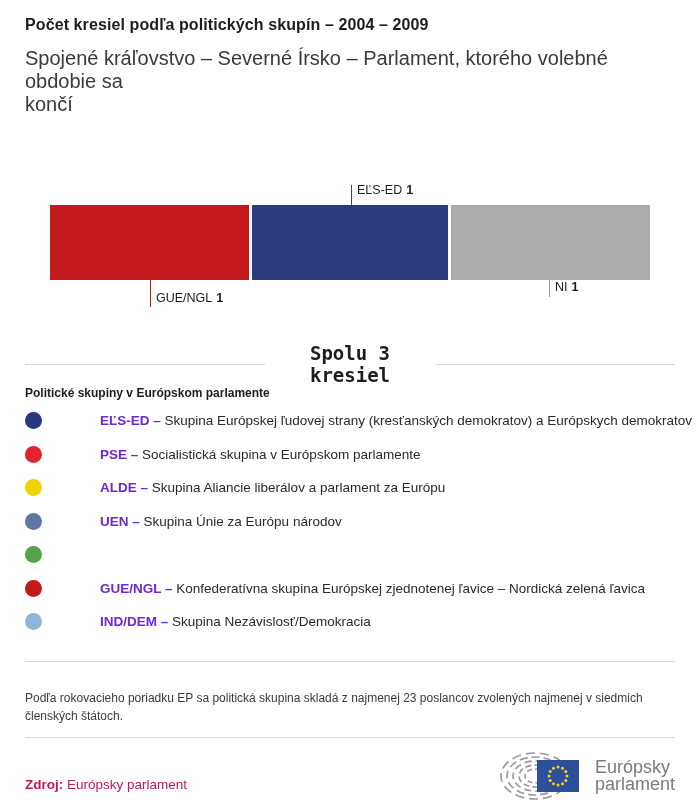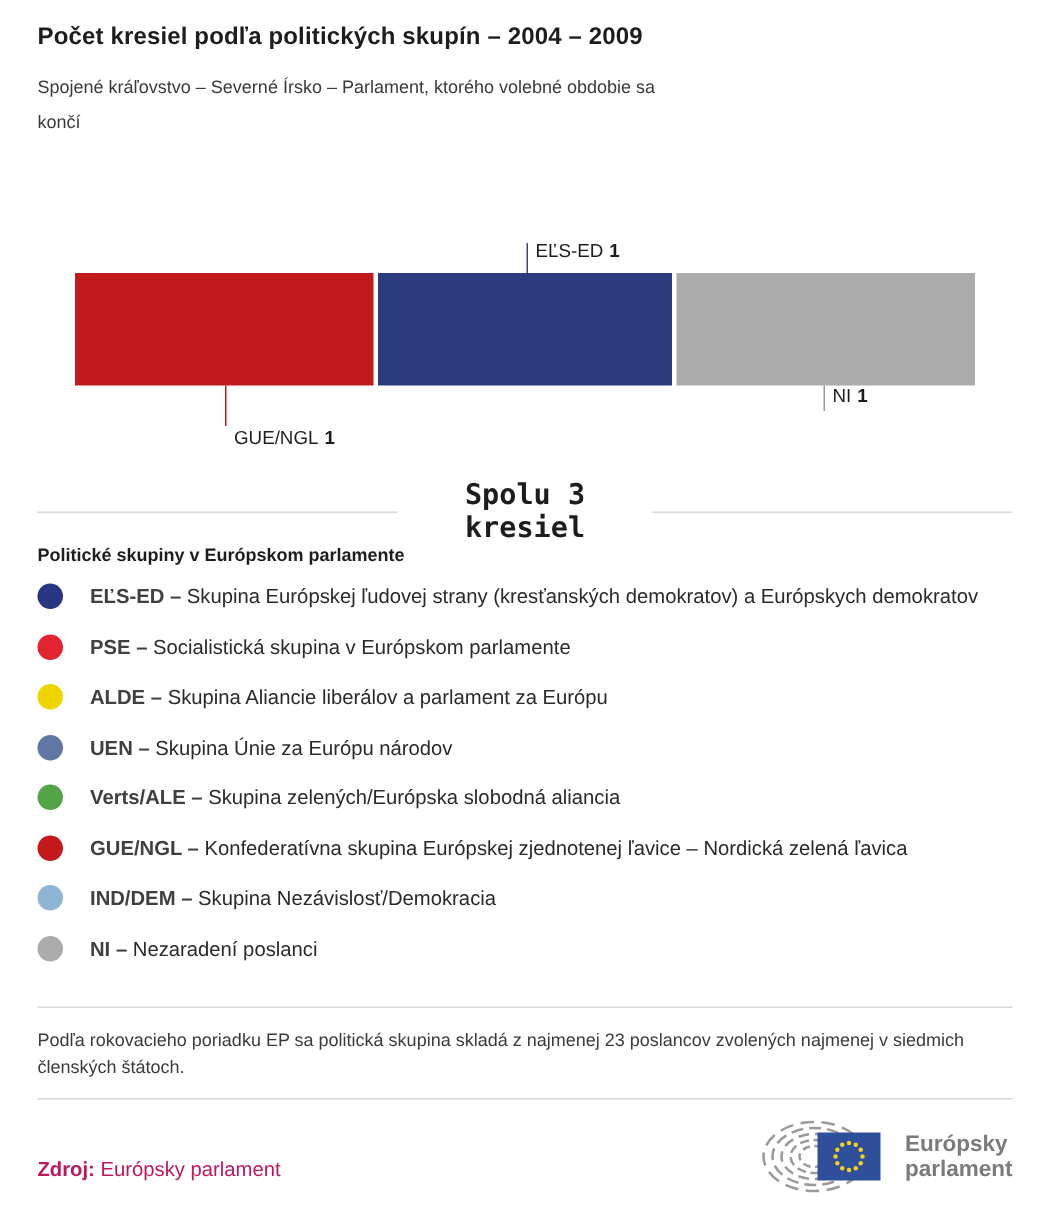--- a/index.html
+++ b/index.html
@@ -2,21 +2,21 @@
 <html><head>
 <meta charset="utf-8">
 <style>
   html,body{margin:0;padding:0;background:#fff;}
   body{font-family:"Liberation Sans",sans-serif;color:#1d1d1b;}
   .page{position:relative;width:700px;height:807px;background:#fff;overflow:hidden;}
 
   
   .header{padding:16px 25px 0 25px;}
   .title{font-size:16px;font-weight:bold;color:#1d1d1b;letter-spacing:.1px;}
-  .subtitle{margin-top:13px;font-size:12px;color:#3a3a3a;line-height:23px;white-space:pre-line;max-width:600px;}
+  .subtitle{margin-top:13px;font-size:20px;color:#3a3a3a;line-height:23px;white-space:pre-line;max-width:600px;}
 
   
   .chart-strip{position:relative;height:150px;margin-top:54px;}
   .callout-line{position:absolute;width:1px;}
   .callout-label{position:absolute;font-size:12.5px;color:#1d1d1b;white-space:nowrap;}
   .callout-label .val{font-weight:bold;margin-left:4px;}
   .bar{position:absolute;top:35px;left:0;width:700px;height:75px;}
   .seg{position:absolute;top:0;height:75px;}
 
   
@@ -24,32 +24,32 @@
   .rule{flex:1;border-top:1px solid #d8d8d8;height:0;}
   .total-label{margin:0 45px;font-family:"DejaVu Sans Mono",monospace;font-weight:bold;font-size:19px;line-height:22px;white-space:pre-line;color:#1d1d1b;}
 
   
   .legend{padding:0 25px;}
   .legend-title{font-size:12px;font-weight:bold;color:#1d1d1b;margin-top:0;}
   .legend-list{margin-top:4px;}
   .legend-row{display:flex;align-items:center;height:33.5px;}
   .dot{width:17px;height:17px;border-radius:50%;flex:0 0 17px;}
   .legend-text{margin-left:18px;font-size:13.5px;color:#2a2a2a;white-space:nowrap;}
-  .legend-text .abbr{font-weight:bold;color:#404040;}
+  .legend-text .abbr{font-weight:bold;color:#6d28d9;margin-left:40px;}
 
   
-  .footnote-block{margin:22px 25px 0 25px;border-top:1px solid #d8d8d8;border-bottom:1px solid #d8d8d8;padding:12px 0 12px 0;}
+  .footnote-block{margin:22px 25px 0 25px;border-top:1px solid #d8d8d8;border-bottom:1px solid #d8d8d8;padding:27px 0 12px 0;}
   .footnote{font-size:12px;color:#3b3b3b;line-height:18px;max-width:640px;}
 
   
   .footer{display:flex;justify-content:space-between;align-items:flex-end;padding:0 25px;margin-top:12px;}
   .source{font-size:13.5px;color:#be185d;padding-bottom:10px;}
   .source .lbl{font-weight:bold;}
   .ep-logo{display:flex;align-items:center;}
-  .ep-logo-text{margin-left:8px;font-size:15px;font-weight:bold;color:#7b7b7b;line-height:17px;}
+  .ep-logo-text{margin-left:8px;font-size:18px;font-weight:normal;color:#7b7b7b;line-height:17px;}
 </style>
 </head>
 <body>
 
 <div class="page">
 
   <div class="header">
     <div class="title">Počet kresiel podľa politických skupín – 2004 – 2009</div>
     <div class="subtitle">Spojené kráľovstvo – Severné Írsko – Parlament, ktorého volebné obdobie sa
 končí</div>
@@ -59,21 +59,21 @@
     <div class="callout-line" style="left:351px;top:15px;height:20px;background:#3d4668;"></div>
     <div class="callout-label" style="left:357px;top:13px;"><span>EĽS-ED</span><span class="val">1</span></div>
 
     <div class="bar">
       <div class="seg" style="left: 50px; width: 199px; background: rgb(194, 25, 29);"></div>
       <div class="seg" style="left: 252px; width: 196px; background: rgb(44, 59, 125);"></div>
       <div class="seg" style="left: 451px; width: 199px; background: rgb(171, 171, 171);"></div>
     </div>
 
     <div class="callout-line" style="left:150px;top:110px;height:27px;background:#c2191d;"></div>
-    <div class="callout-label" style="left:156px;top:138px;"><span>GUE/NGL</span><span class="val">1</span></div>
+    <div class="callout-label" style="left:156px;top:121px;"><span>GUE/NGL</span><span class="val">1</span></div>
 
     <div class="callout-line" style="left:549px;top:110px;height:17px;background:#9a9a9a;"></div>
     <div class="callout-label" style="left:555px;top:110px;"><span>NI</span><span class="val">1</span></div>
   </div>
 
   <div class="total-row">
     <div class="rule"></div>
     <div class="total-label">Spolu 3
 kresiel</div>
     <div class="rule"></div>
@@ -98,37 +98,32 @@
         <span class="legend-text"><span class="abbr">ALDE –</span> <span>Skupina Aliancie liberálov a parlament za Európu</span></span>
       </div>
 
       <div class="legend-row">
         <span class="dot" style="background: rgb(96, 119, 164);"></span>
         <span class="legend-text"><span class="abbr">UEN –</span> <span>Skupina Únie za Európu národov</span></span>
       </div>
 
       <div class="legend-row">
         <span class="dot" style="background: rgb(83, 163, 71);"></span>
-        <span class="legend-text"><span class="abbr">Verts/ALE –</span> <span>Skupina zelených/Európska slobodná aliancia</span></span>
       </div>
 
       <div class="legend-row">
         <span class="dot" style="background: rgb(194, 25, 29);"></span>
         <span class="legend-text"><span class="abbr">GUE/NGL –</span> <span>Konfederatívna skupina Európskej zjednotenej ľavice – Nordická zelená ľavica</span></span>
       </div>
 
       <div class="legend-row">
         <span class="dot" style="background: rgb(143, 181, 213);"></span>
         <span class="legend-text"><span class="abbr">IND/DEM –</span> <span>Skupina Nezávislosť/Demokracia</span></span>
       </div>
 
-      <div class="legend-row">
-        <span class="dot" style="background: rgb(171, 171, 171);"></span>
-        <span class="legend-text"><span class="abbr">NI –</span> <span>Nezaradení poslanci</span></span>
-      </div>
 
     </div>
   </div>
 
   <div class="footnote-block">
     <div class="footnote">Podľa rokovacieho poriadku EP sa politická skupina skladá z najmenej 23 poslancov zvolených najmenej v siedmich členských štátoch.</div>
   </div>
 
   <div class="footer">
     <div class="source"><span class="lbl">Zdroj:</span><span> Európsky parlament</span></div>

